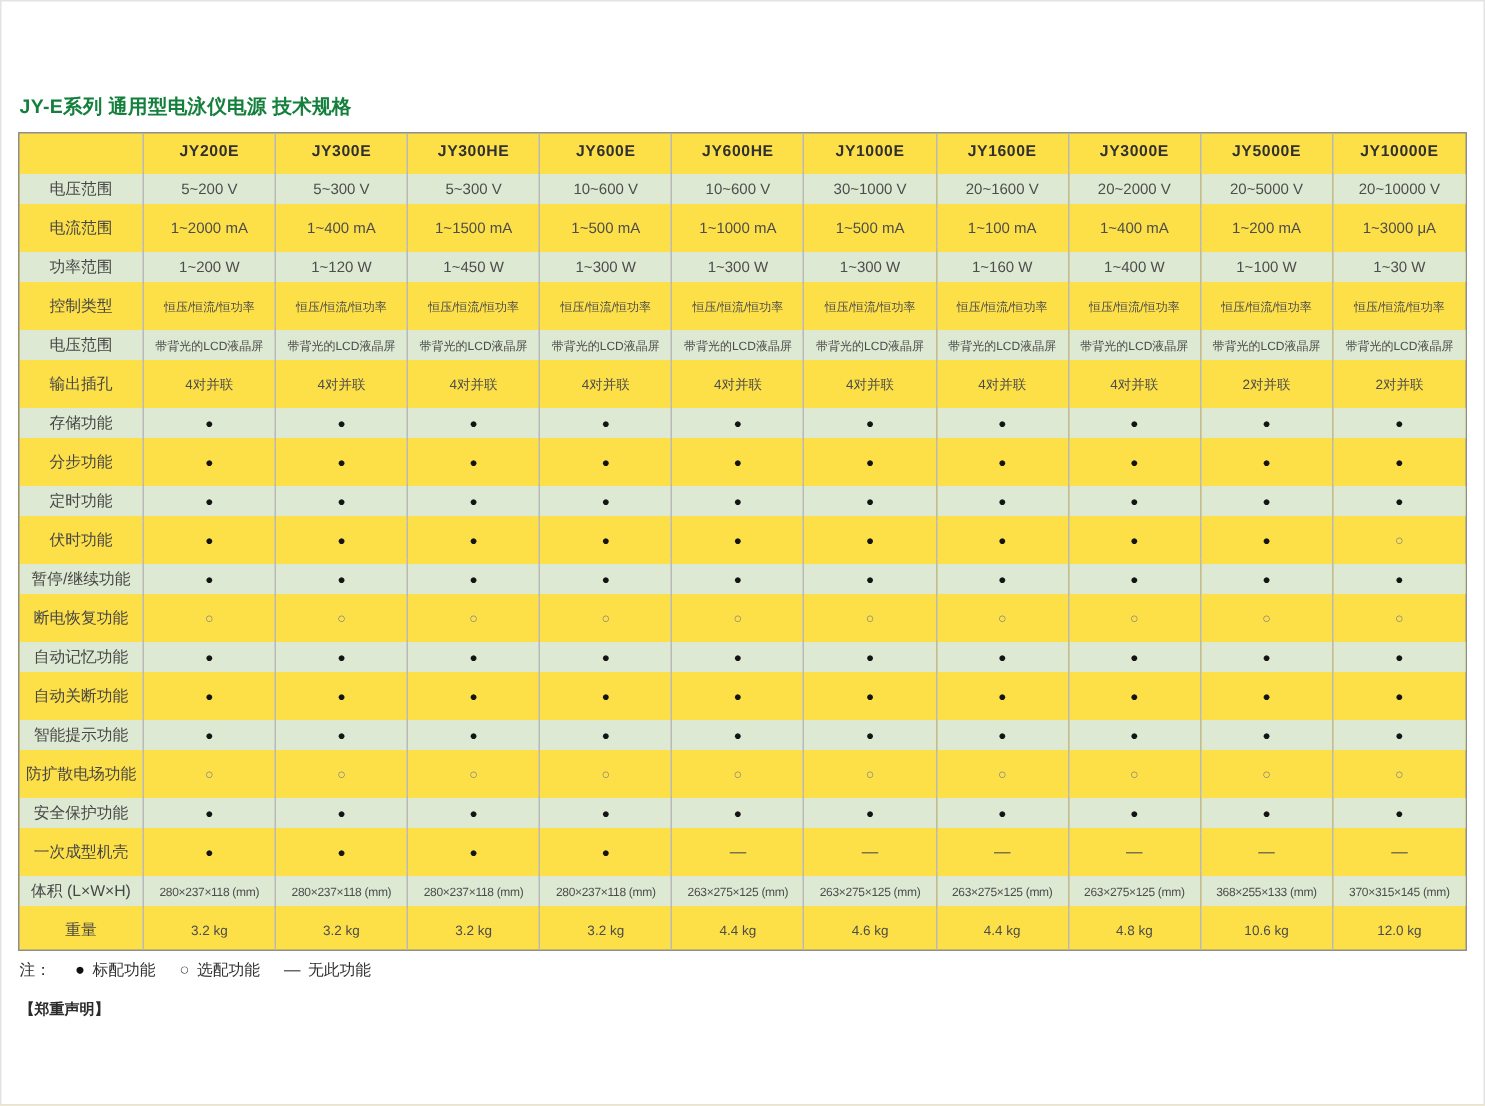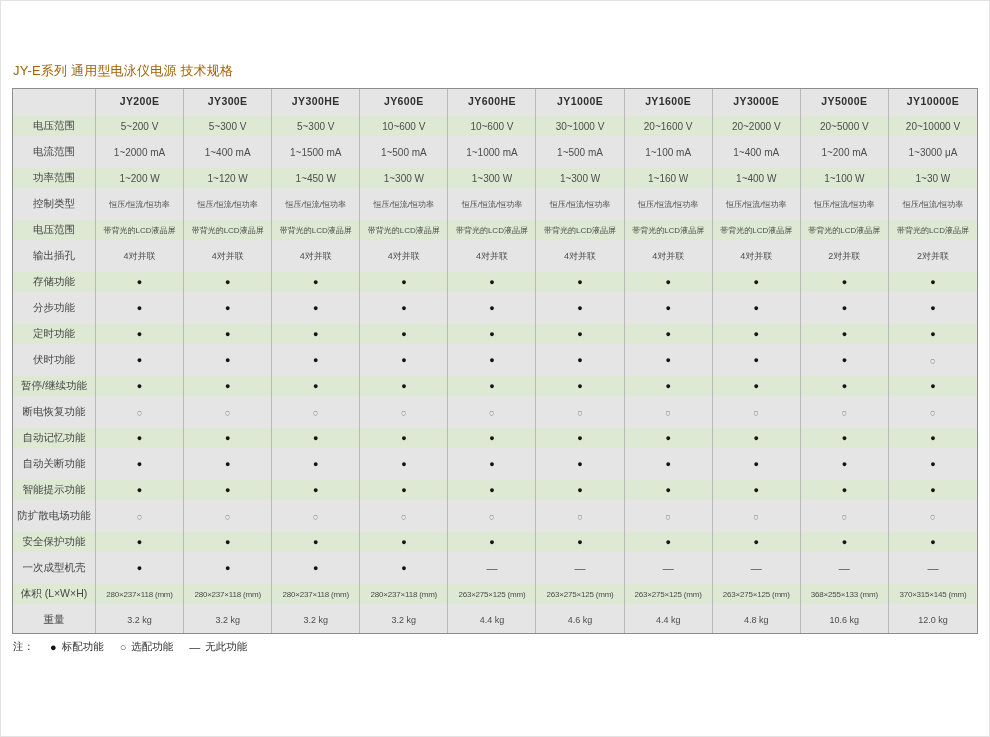--- a/index.html
+++ b/index.html
@@ -7,27 +7,27 @@
     width: 990px; height: 737px;
     background: #ffffff;
     position: relative;
     font-family: "Liberation Sans", "DejaVu Sans", sans-serif;
     overflow: hidden;
   }
   .frame { position:absolute; inset:0; border:1px solid #e3e3e3; pointer-events:none; }
 
   .page-title {
     position: absolute; left: 13px; top: 62px;
-    font-size: 13px; font-weight: normal; color: #a16207;
+    font-size: 13px; font-weight: bold; color: #15803d;
     letter-spacing: 0.2px;
   }
 
   .spec-table {
     position: absolute; left: 12px; top: 88px; width: 964px;
-    border: 1px solid #8e8e8e; background: #e5e5e5;
+    border: 1px solid #8e8e8e; background: #fde047;
   }
   .t-row {
     display: grid;
     grid-template-columns: 83px repeat(10, 1fr);
     height: 26px;
   }
   .t-row.head { height: 24px; }
   .cell {
     display: flex; align-items: center; justify-content: center;
     border-right: 1px solid #b9b9b9;
@@ -360,13 +360,14 @@
     <span class="sym open">○</span>
     <span>选配功能</span>
   </span>
   <span class="item">
     <span class="sym dash">—</span>
     <span>无此功能</span>
   </span>
 </div>
 
 <div class="disclaimer">
+  <div class="dhead">【郑重声明】</div>
 </div>
 
 </body></html>

